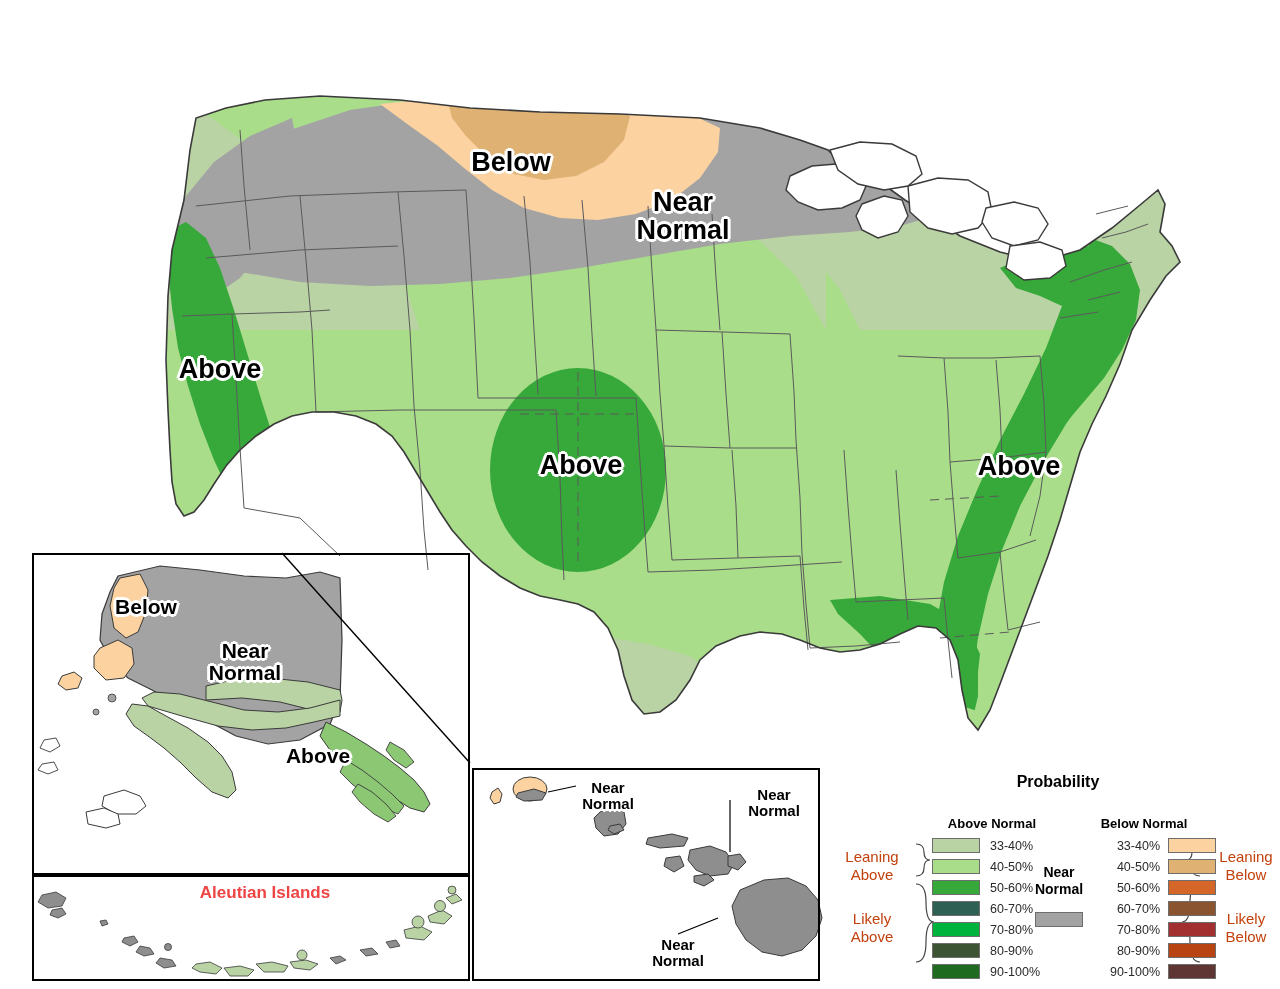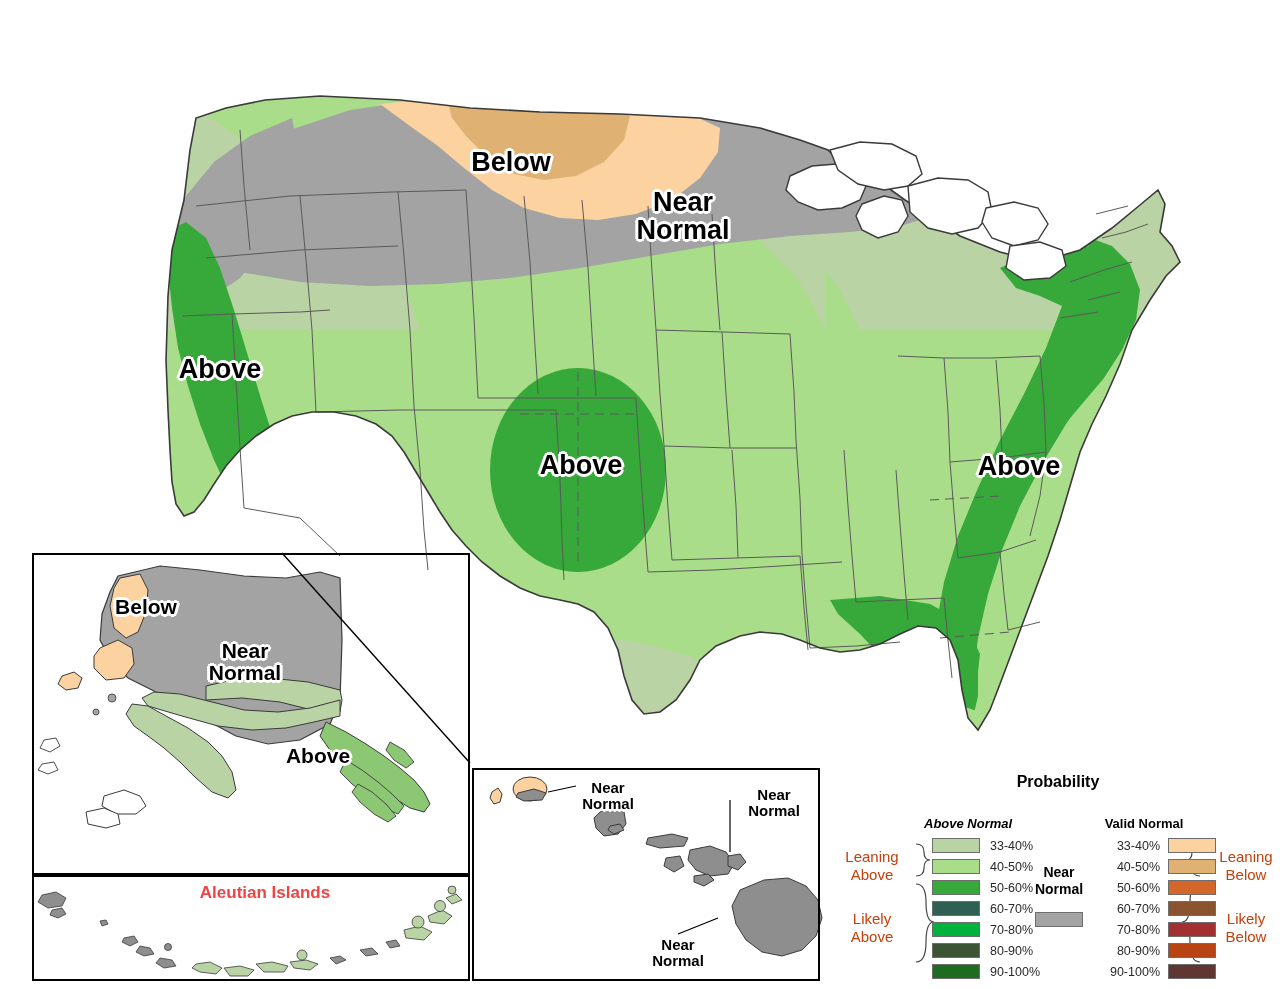--- a/index.html
+++ b/index.html
@@ -67,21 +67,21 @@
 
   
   #legend { position:absolute; left:820px; top:768px; width:460px; height:213px;margin-left:8px; }
   .leg-title {
     position:absolute; left:0; top:4px; width:460px; text-align:center;
     font-size:16px; font-weight:bold; color:#000; line-height:19px;
   }
   .leg-colhead {
     position:absolute; font-size:13px; font-weight:bold; color:#000;
   }
-  #leg-head-above { left:96px; top:48px; width:120px; text-align:left;font-style:italic; }
+  #leg-head-above { left:88px; top:48px; width:120px; text-align:right; }
   #leg-head-below { left:256px; top:48px; width:120px; text-align:center; }
 
   .swatch { position:absolute; width:48px; height:15px; border:1px solid #6d6d6d; }
   .swlabel { position:absolute; font-size:12.5px; color:#2a2a2a; white-space:nowrap; }
 
   .brace-label {
     position:absolute; font-size:15px; color:#c2410c; text-align:center;
     line-height:18px; white-space:pre;
   }
   .nn-label {
@@ -432,21 +432,21 @@
   <div class="frame" id="aleu-frame"></div>
   <div class="frame" id="hi-frame"></div>
   <div id="leg-frame-left"></div>
 
   <div id="legend">
     <div class="leg-title">
       <div>Probability</div>
     </div>
 
     <div class="leg-colhead" id="leg-head-above">Above Normal</div>
-    <div class="leg-colhead" id="leg-head-below">Valid Normal</div>
+    <div class="leg-colhead" id="leg-head-below">Below Normal</div>
 
     <svg style="position:absolute;left:0;top:0;width:460px;height:213px;pointer-events:none;">
 
       <path d="M88,76 Q96,76 96,84 Q96,92 102,92 Q96,92 96,100 Q96,108 88,108" fill="none" stroke="#444" stroke-width="1.2"></path>
 
       <path d="M88,116 Q98,116 98,134 Q98,154 106,154 Q98,154 98,174 Q98,194 88,194" fill="none" stroke="#444" stroke-width="1.2"></path>
 
       <path d="M372,76 Q364,76 364,84 Q364,92 358,92 Q364,92 364,100 Q364,108 372,108" fill="none" stroke="#444" stroke-width="1.2"></path>
 
       <path d="M372,116 Q362,116 362,134 Q362,154 354,154 Q362,154 362,174 Q362,194 372,194" fill="none" stroke="#444" stroke-width="1.2"></path>

